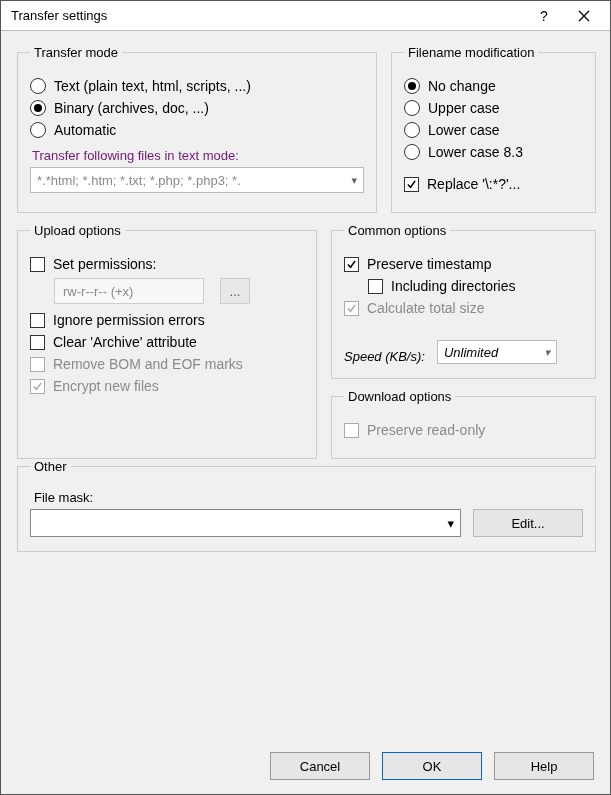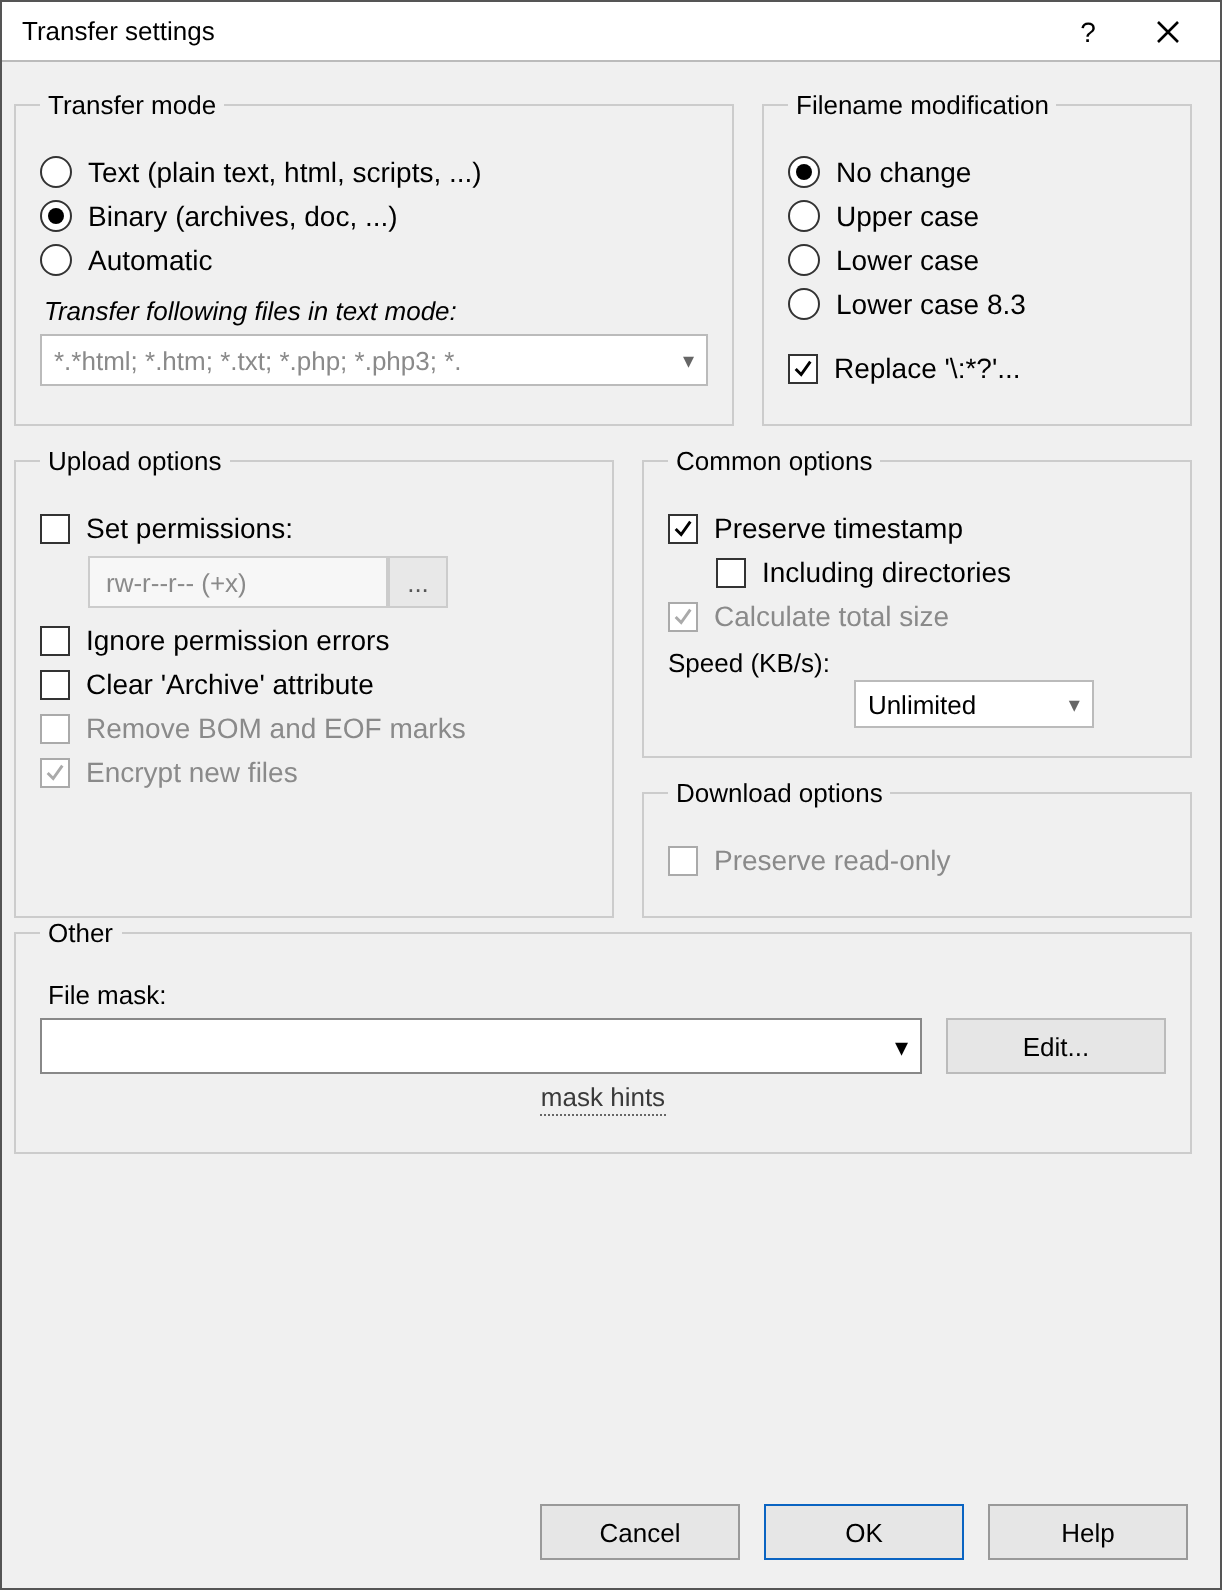--- a/index.html
+++ b/index.html
@@ -29,21 +29,21 @@
     align-items: center;
     padding: 0 6px 0 10px;
   }
   .titlebar .title { flex: 1; font-size: 13px; }
   .titlebar .tbtn {
     width: 40px; height: 28px; display: flex; align-items: center; justify-content: center;
     font-size: 14px;
   }
   .content {
     flex: 1;
-    padding: 14px 14px 10px 6px;
+    padding: 14px 14px 10px 16px;
   }
   .top-row { display: flex; gap: 14px; }
   .mid-row { display: flex; gap: 14px; margin-top: 10px; }
   fieldset.group {
     border: 1px solid #ccc;
     padding: 12px 12px 14px 12px;
     margin: 0;
     position: relative;
   }
   fieldset.group > legend {
@@ -69,41 +69,40 @@
   .check-box {
     width: 15px; height: 15px; border: 1px solid #333; background:#fff;
     display: flex; align-items: center; justify-content: center;
   }
   .check-box.checked svg { display:block; }
   .check-box svg { display:none; width:11px; height:11px; }
   .check-box.disabled { border-color:#aaa; }
   .disabled-text { color: #8a8a8a; }
   .tm-hint {
     margin: 10px 0 4px 2px;
-    color: #000000;
+    color: #701a75;
     font-size: 13px;
-    font-style: italic;
   }
   .combo {
     display: flex; align-items: center; justify-content: space-between;
     border: 1px solid #bbb; background: #fff; height: 26px; padding: 0 6px;
     color: #8a8a8a; font-size: 13px;
   }
   .combo.small { height: 24px; font-size: 13px; margin-top: 16px; }
   .combo .chev { color:#666; font-size:11px; }
-  .perm-row { display:flex; align-items:center; gap:0; margin:4px 0 8px 24px; }
+  .perm-row { display:flex; align-items:center; gap:16px; margin:4px 0 8px 24px; }
   .perm-input {
     width: 150px; height:26px; border:1px solid #ccc; background:#f7f7f7; color:#8a8a8a;
     padding: 0 8px; display:flex; align-items:center; font-size:13px;
   }
   .perm-btn {
     width: 30px; height:26px; border:1px solid #ccc; background:#e8e8e8;
     display:flex; align-items:center; justify-content:center; color:#555;
   }
-  .speed-row { display:flex; align-items:flex-start; gap:12px; margin-top:8px; }
+  .speed-row { display:flex; align-items:flex-end; gap:12px; margin-top:8px;font-style:italic; }
   .speed-row .combo { flex:0 0 120px; color:#000; }
   .other-group { margin-top: 12px; }
   .filemask-label { margin: 4px 0 4px 4px; }
   .filemask-row { display:flex; gap:12px; align-items:center; }
   .filemask-combo {
     flex:1; height:28px; border:1px solid #888; background:#fff;
     display:flex; align-items:center; justify-content:space-between; padding:0 6px;
   }
   .edit-btn {
     width: 110px; height:28px; border:1px solid #bbb; background:#e6e6e6;
@@ -309,23 +308,20 @@
       <div class="filemask-label">File mask:</div>
       <div class="filemask-row">
         <div class="filemask-combo">
           <span></span>
           <span class="chev">▾</span>
         </div>
         <div class="edit-btn">
           <span>Edit...</span>
         </div>
       </div>
-      <div class="mask-hints">
-        <span>mask hints</span>
-      </div>
 
     </fieldset>
 
   </div>
 
   <div class="footer">
     <div class="btn">
       <span>Cancel</span>
     </div>
     <div class="btn primary">

